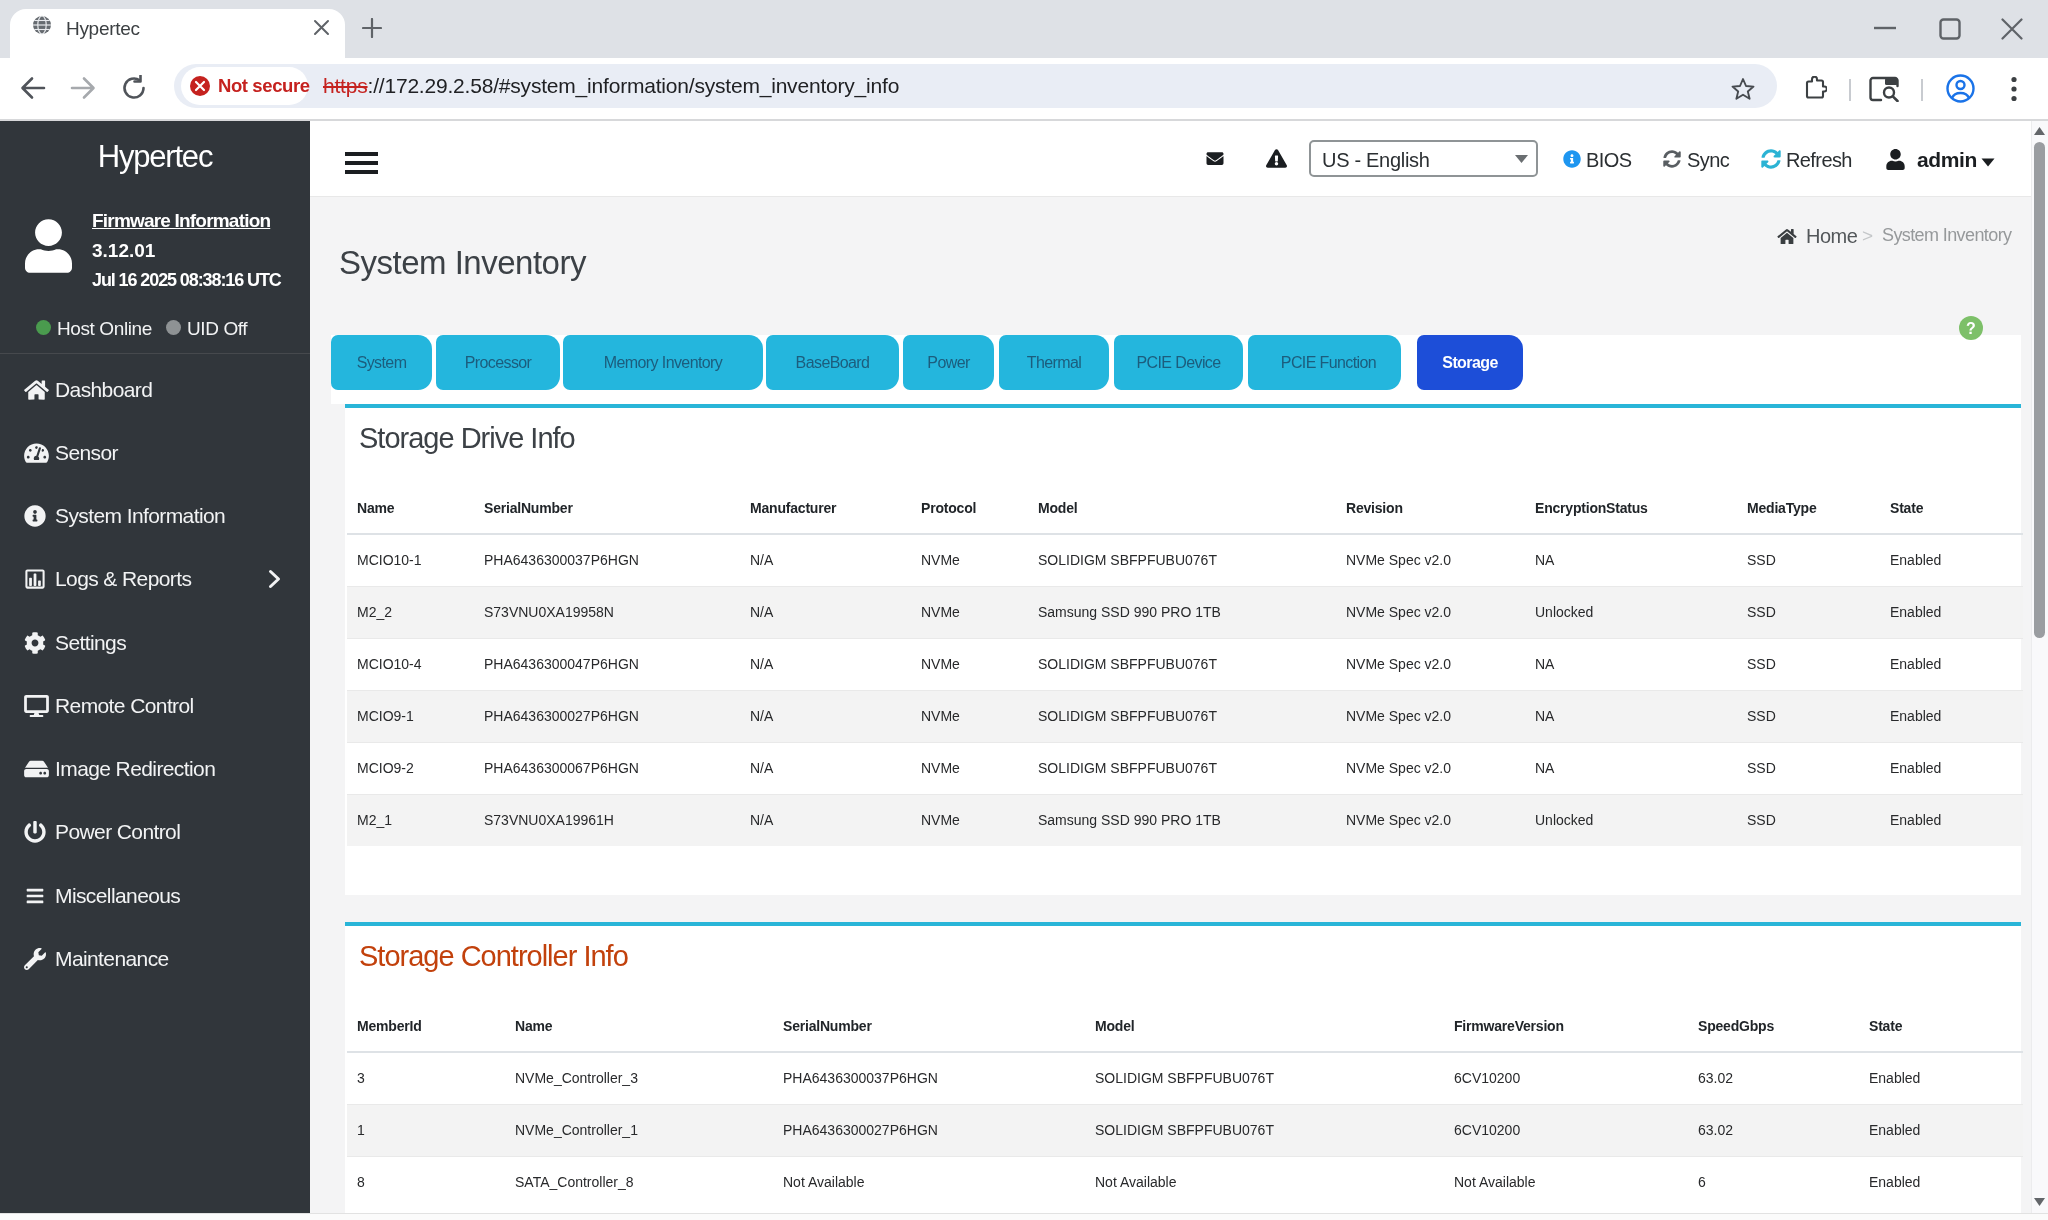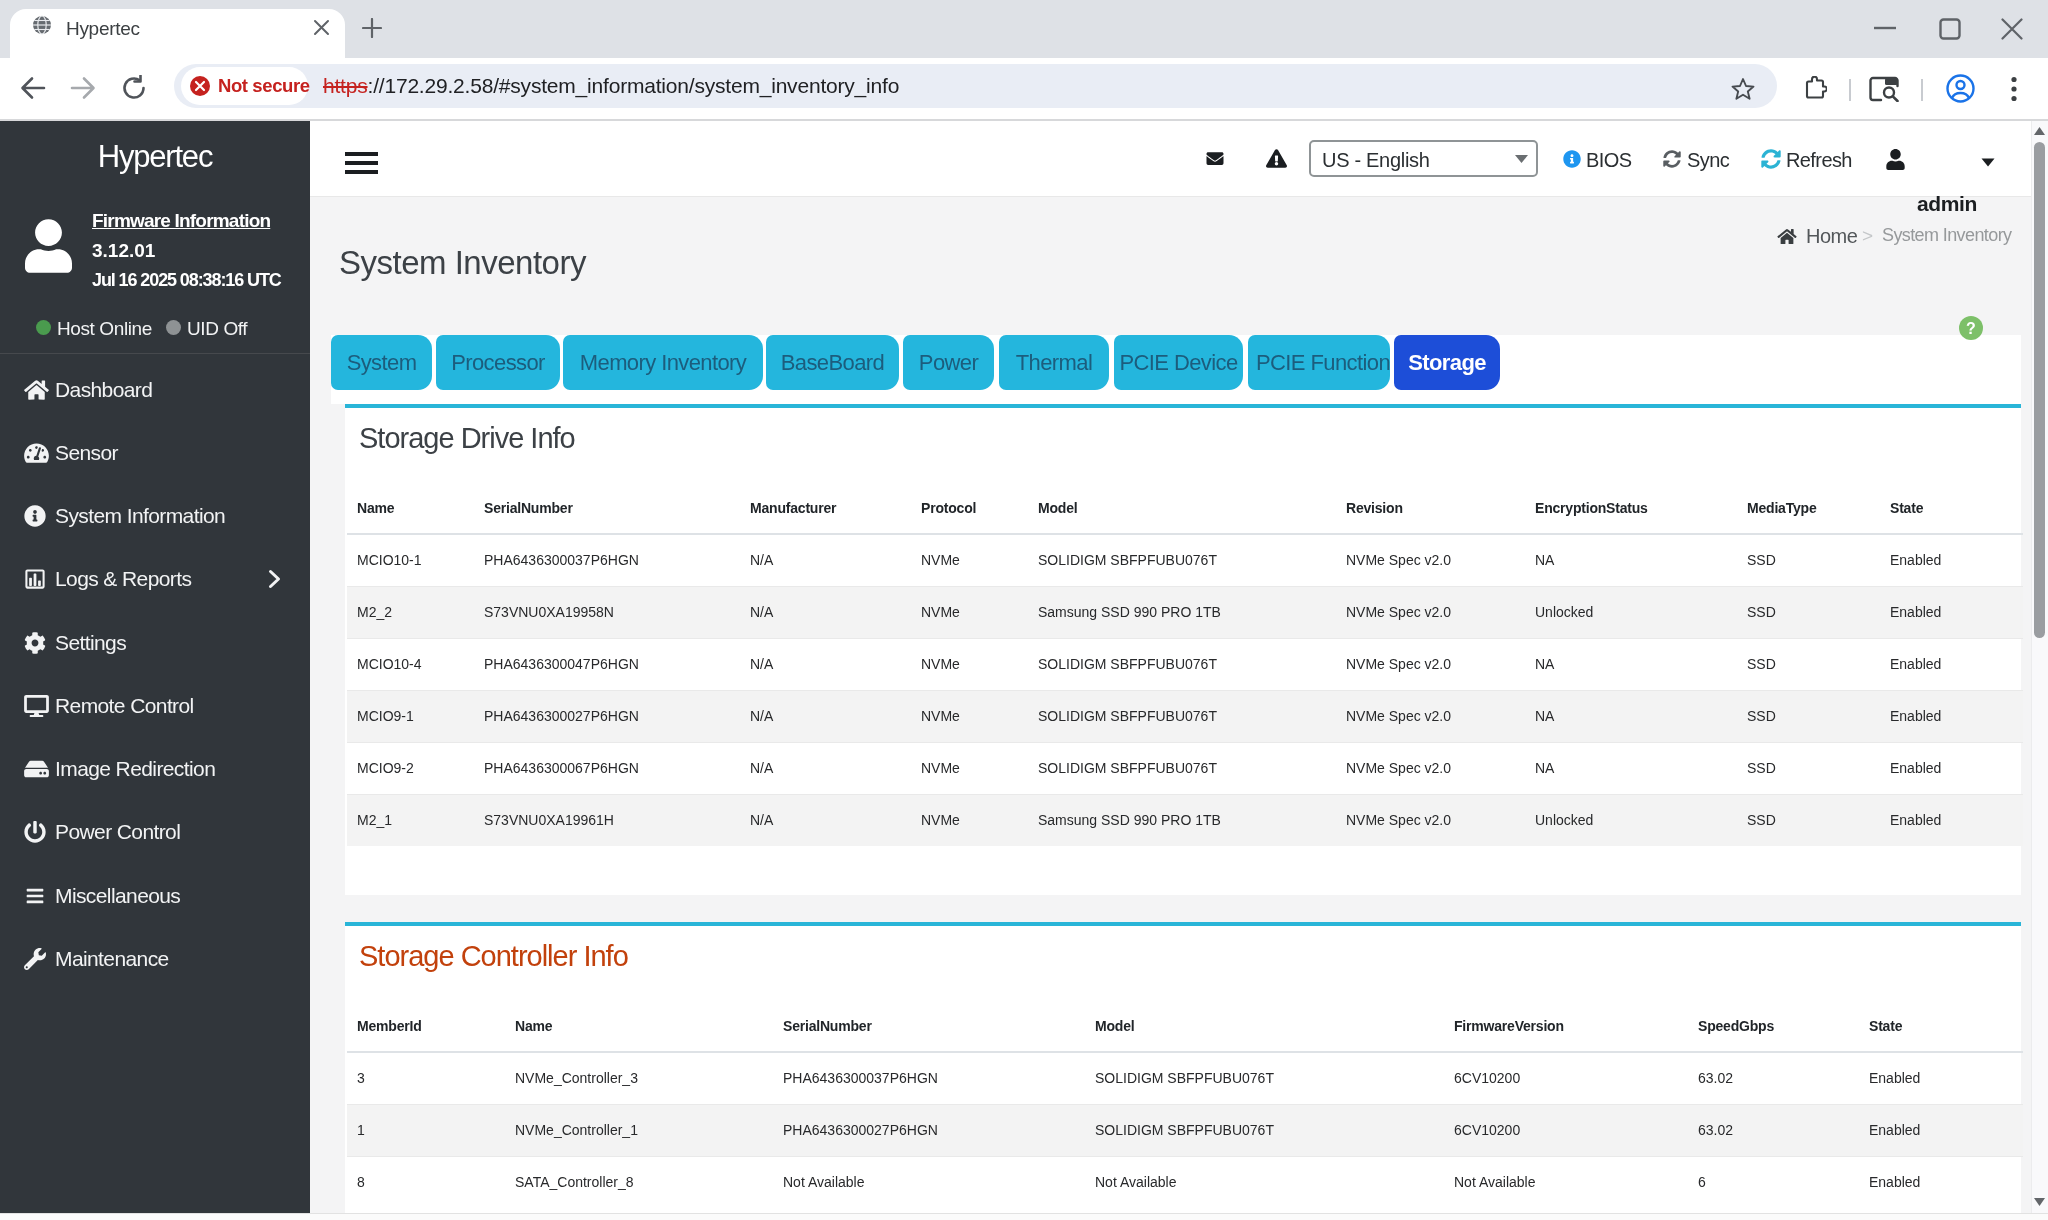--- a/index.html
+++ b/index.html
@@ -19,21 +19,21 @@
 #topbar { position:absolute; left:310px; top:0; width:1721px; height:76px; background:#fff; border-bottom:1px solid #e8e8e8; }
 #content { position:absolute; left:310px; top:77px; width:1721px; height:1015px; overflow:hidden; }
 .card { position:absolute; background:#fff; border-top:4px solid #29b5d8; }
 table.tbl { border-collapse:collapse; table-layout:fixed; width:100%; font-size:14px; color:#28292b; }
 table.tbl td, table.tbl th { padding:0 0 0 10px; text-align:left; height:52px; font-weight:normal; white-space:nowrap; overflow:hidden; }
 table.tbl th { font-weight:bold; color:#212529; height:51px; letter-spacing:-0.2px; }
 table.tbl tbody tr { border-top:1px solid #e9e9e9; }
 table.tbl tbody tr:first-child { border-top:2px solid #dee2e6; }
 table.tbl tbody tr.st { background:#f3f3f3; }
 .tabs { position:absolute; display:flex; }
-.tab { height:55px; background:#24b6dd; color:#1c5d7d; font-size:22px; letter-spacing:-0.6px; white-space:nowrap; display:flex; align-items:center; justify-content:center; border-radius:7px 14px 14px 7px; }
+.tab { height:55px; background:#24b6dd; color:#1c5d7d; font-size:16px; letter-spacing:-0.6px; white-space:nowrap; display:flex; align-items:center; justify-content:center; border-radius:7px 14px 14px 7px; }
 .tab.active { background:#1d4ed8; color:#fff; font-weight:bold; }
 .mi { position:absolute; left:0; width:310px; height:63px; }
 .mi svg { position:absolute; left:24px; top:50%; transform:translateY(-50%); }
 .mi .lbl { position:absolute; left:55px; top:50%; transform:translateY(-50%); font-size:21px; letter-spacing:-0.6px; white-space:nowrap; color:#f2f3f4; }
 
 #vscroll { position:absolute; left:2031px; top:121px; width:17px; height:1092px; background:#f9f9fb; border-left:1px solid #ececee; }
 #vthumb { position:absolute; left:2034px; top:142px; width:11px; height:496px; background:#9a9da1; border-radius:6px; }
 #hstrip { position:absolute; left:0; top:1213px; width:2048px; height:7px; background:#fbfbfb; border-top:1px solid #e2e2e2; }
 </style>
 </head>
@@ -228,21 +228,21 @@
     <div class="abs" style="left:1687px;top:28px;font-size:20px;letter-spacing:-0.6px;color:#2b2f32;">Sync</div>
 
     <svg class="abs" style="left:1761px;top:28px" width="20" height="20" viewBox="0 0 512 512">
         <path fill="#2bb3d4" d="M370.72 133.28C339.458 104.008 298.888 87.962 255.848 88c-77.458.068-144.328 53.178-162.791 126.85-1.344 5.363-6.122 9.15-11.651 9.15H24.103c-7.498 0-13.194-6.807-11.807-14.176C33.933 94.924 134.813 8 256 8c66.448 0 126.791 26.136 171.315 68.685L463.03 40.97C478.149 25.851 504 36.559 504 57.941V192c0 13.255-10.745 24-24 24H345.941c-21.382 0-32.09-25.851-16.971-40.971l41.75-41.749zM32 296h134.059c21.382 0 32.09 25.851 16.971 40.971l-41.75 41.75c31.262 29.273 71.835 45.319 114.876 45.28 77.418-.07 144.315-53.144 162.787-126.849 1.344-5.363 6.122-9.15 11.651-9.15h57.304c7.498 0 13.194 6.807 11.807 14.176C478.067 417.076 377.187 504 256 504c-66.448 0-126.791-26.136-171.315-68.685L48.97 471.03C33.851 486.149 8 475.441 8 454.059V320c0-13.255 10.745-24 24-24z"></path>
       </svg>
     <div class="abs" style="left:1786px;top:28px;font-size:20px;letter-spacing:-0.6px;color:#2b2f32;">Refresh</div>
 
     <svg class="abs" style="left:1886px;top:28px" width="19" height="21" viewBox="0 0 448 512">
         <path fill="#1b1e21" d="M224 256c70.7 0 128-57.3 128-128S294.7 0 224 0 96 57.3 96 128s57.3 128 128 128zm89.6 32h-16.7c-22.2 10.2-46.9 16-72.9 16s-50.6-5.8-72.9-16h-16.7C60.2 288 0 348.2 0 422.4V464c0 26.5 21.5 48 48 48h352c26.5 0 48-21.5 48-48v-41.6c0-74.2-60.2-134.4-134.4-134.4z"></path>
       </svg>
-    <div class="abs" style="left:1917px;top:27px;font-size:21px;letter-spacing:-0.4px;font-weight:bold;color:#1b1e21;margin-top:44px;">admin</div>
+    <div class="abs" style="left:1917px;top:27px;font-size:21px;letter-spacing:-0.4px;font-weight:bold;color:#1b1e21;">admin</div>
     <svg class="abs" style="left:1981px;top:37px" width="14" height="9" viewBox="0 0 14 9">
         <path d="M0.5 0.5 L7 8.5 L13.5 0.5 Z" fill="#1b1e21"></path>
       </svg>
     <div id="content">
       <div class="abs" style="left:29px;top:46px;font-size:33px;letter-spacing:-0.5px;color:#3c4146;">System Inventory</div>
       <svg class="abs" style="left:1467px;top:30px" width="20" height="17" viewBox="0 0 576 512">
           <path fill="#3a3e41" d="M280.37 148.26L96 300.11V464a16 16 0 0 0 16 16l112.06-.29a16 16 0 0 0 15.92-16V368a16 16 0 0 1 16-16h64a16 16 0 0 1 16 16v95.64a16 16 0 0 0 16 16.05L464 480a16 16 0 0 0 16-16V300L295.67 148.26a12.19 12.19 0 0 0-15.3 0zM571.6 251.47L488 182.56V44.05a12 12 0 0 0-12-12h-56a12 12 0 0 0-12 12v72.61L318.47 43a48 48 0 0 0-61 0L4.34 251.47a12 12 0 0 0-1.6 16.9l25.5 31A12 12 0 0 0 45.15 301l235.22-193.74a12.19 12.19 0 0 1 15.3 0L530.9 301a12 12 0 0 0 16.9-1.6l25.5-31a12 12 0 0 0-1.7-16.93z"></path>
         </svg>
       <div class="abs" style="left:1496px;top:27px;font-size:20px;letter-spacing:-0.5px;color:#53575a;">Home</div>
       <div class="abs" style="left:1552px;top:27px;font-size:19px;color:#c3c6c8;">&gt;</div>
@@ -254,21 +254,21 @@
 
       <div class="abs" style="left:21px;top:137px;width:1690px;height:69px;background:#fff;"></div>
       <div class="tabs" style="left:21px;top:137px;">
         <div class="tab" style="width:101px;margin-right:4px;">System</div>
         <div class="tab" style="width:124px;margin-right:3px;">Processor</div>
         <div class="tab" style="width:200px;margin-right:3px;">Memory Inventory</div>
         <div class="tab" style="width:133px;margin-right:4px;">BaseBoard</div>
         <div class="tab" style="width:91px;margin-right:5px;">Power</div>
         <div class="tab" style="width:110px;margin-right:5px;">Thermal</div>
         <div class="tab" style="width:129px;margin-right:5px;">PCIE Device</div>
-        <div class="tab" style="width:142px;margin-right:4px;padding-left:8px;">PCIE Function</div>
+        <div class="tab" style="width:153px;margin-right:16px;padding-left:8px;">PCIE Function</div>
         <div class="tab active" style="width:106px;">Storage</div>
       </div>
 
       <div class="card" style="left:35px;top:206px;width:1676px;height:491px;">
         <div class="abs" style="left:14px;top:14px;font-size:29px;letter-spacing:-1px;color:#3c4146;">Storage Drive Info</div>
         <table class="tbl" style="position:absolute;left:2px;top:75px;">
           <colgroup>
               <col style="width:127px">
               <col style="width:266px">
               <col style="width:171px">

